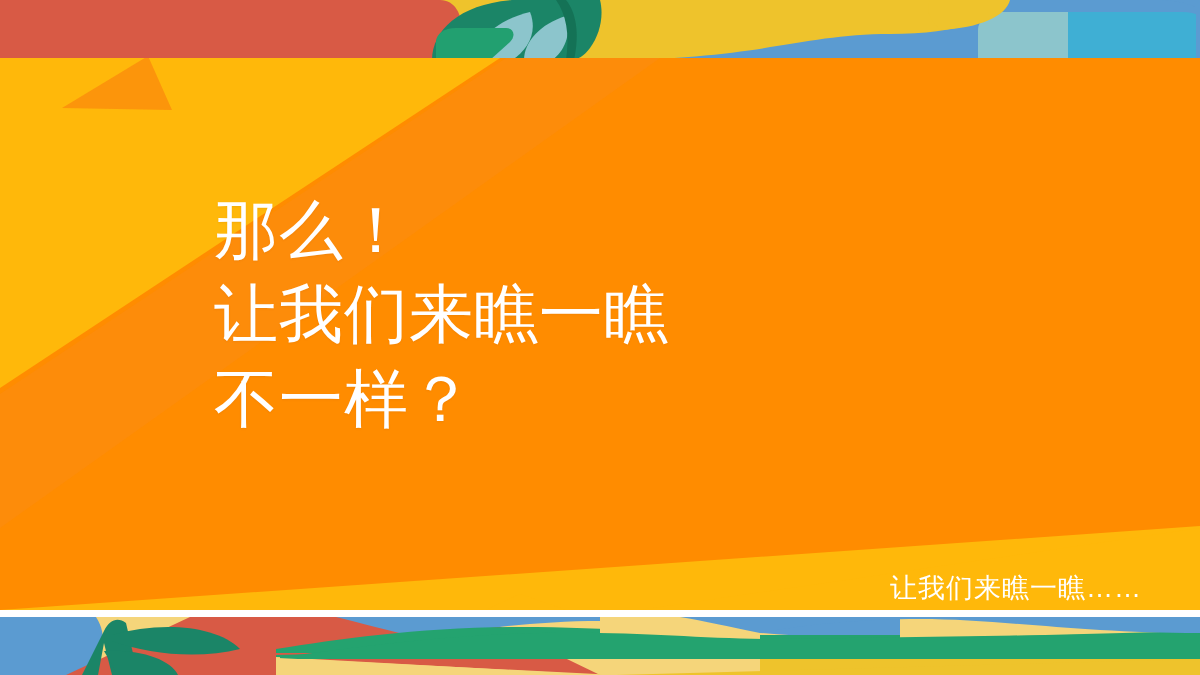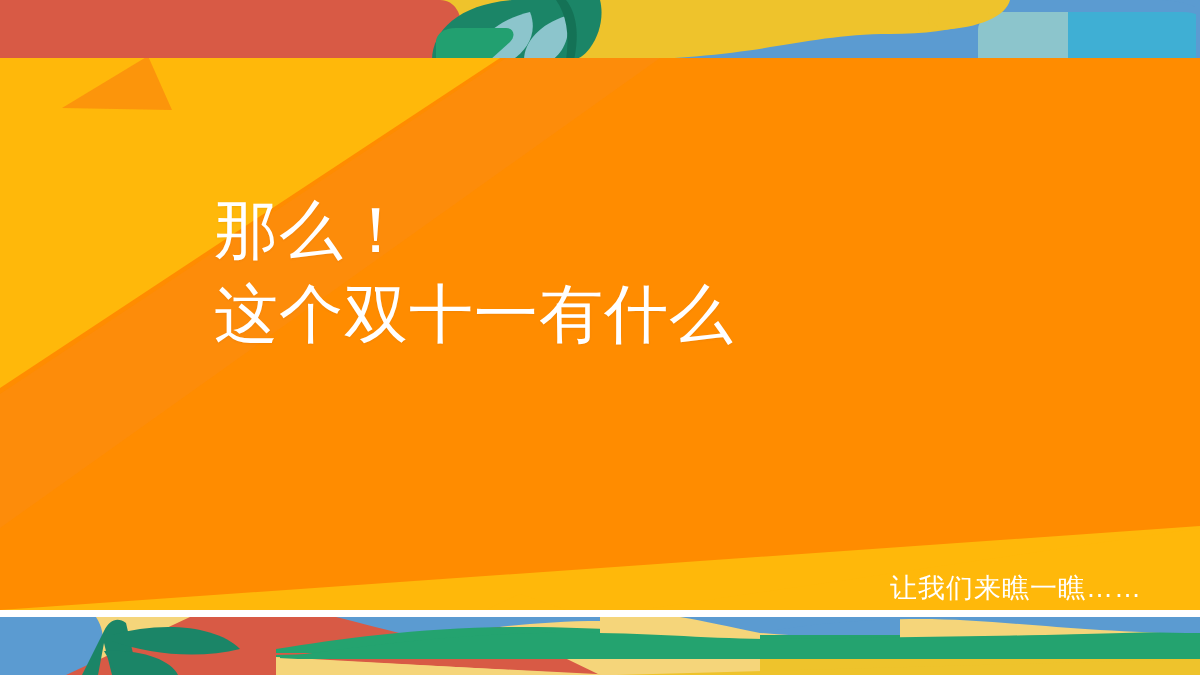--- a/index.html
+++ b/index.html
@@ -91,21 +91,22 @@
       <path d="M62,50 L148,-2 L172,52 Z" fill="#FB8E0C" opacity="0.85"></path>
 
       <path d="M640,552 L1200,470 L1200,552 Z" fill="#FFB80A"></path>
 
       <path d="M486,552 L520,536 L566,552 Z" fill="#FFB80A" opacity="0.9"></path>
     </svg>
   </div>
 
   <div class="title-block">
     <span class="title-line">那么！</span>
-    <span class="title-line">这个双十一有什么</span>
+    <span class="title-line">让我们来瞧一瞧</span>
+    <span class="title-line">不一样？</span>
   </div>
 
   <div class="subtitle">让我们来瞧一瞧……</div>
 
   <div class="deco-bottom">
     <svg class="deco-svg" viewBox="0 0 1200 58" preserveAspectRatio="none">
 
       <rect x="0" y="0" width="1200" height="58" fill="#F5D57A"></rect>
 
       <path d="M0,0 L96,0 C108,18 104,40 86,58 L0,58 Z" fill="#5B9BD1"></path>

